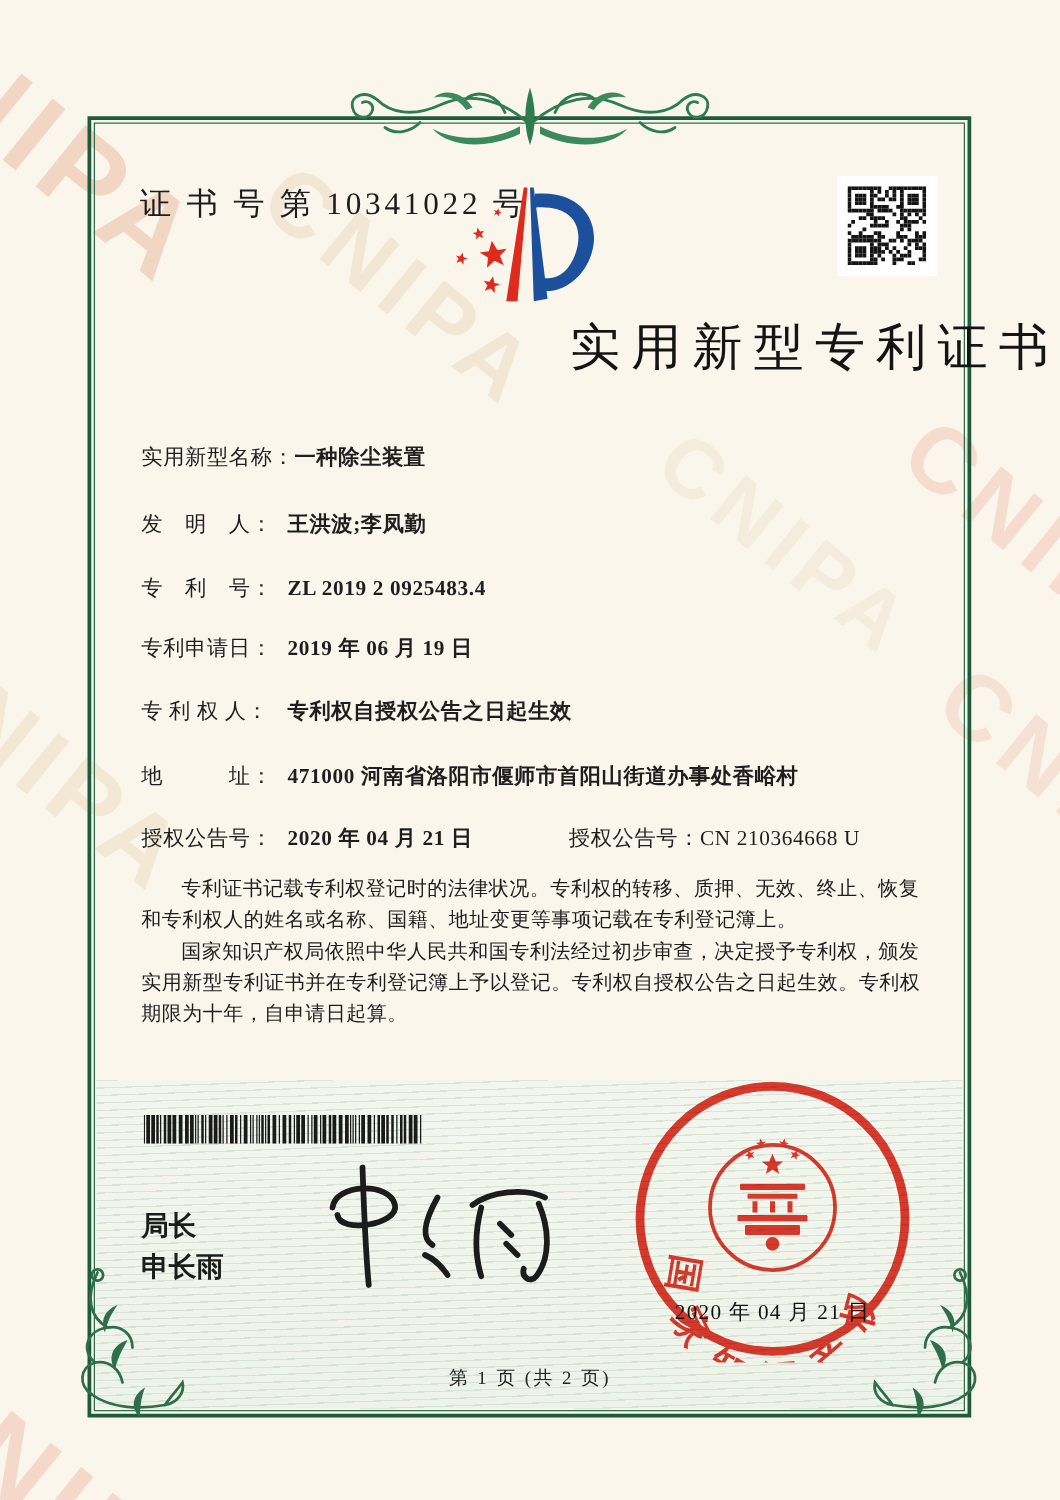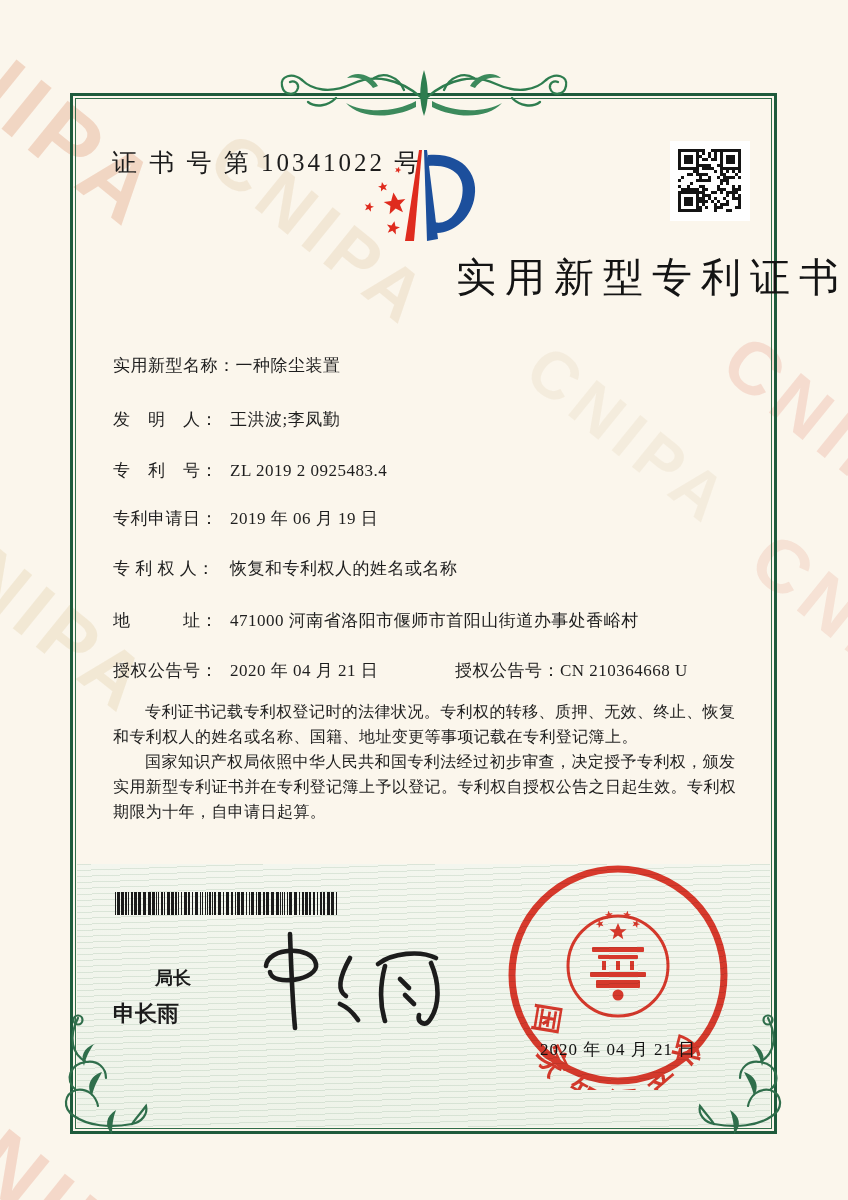--- a/index.html
+++ b/index.html
@@ -35,32 +35,32 @@
   
   .cert-no{position:absolute;left:112px;top:146px;font-size:25px;letter-spacing:3px;color:#1c1c1c;z-index:2;}
   .logo{position:absolute;left:352px;top:138px;z-index:2;}
   .qr-wrap{position:absolute;left:670px;top:141px;width:80px;height:80px;background:#fff;z-index:2;}
   .qr-wrap svg{position:absolute;left:8px;top:8px;}
   .title{position:absolute;left:0;right:0;top:250px;text-align:right;font-size:40px;font-weight:400;
          letter-spacing:9px;color:#141414;z-index:2;}
 
   .frow{position:absolute;left:113px;width:624px;font-size:17px;color:#1e1e1e;letter-spacing:.5px;z-index:2;white-space:nowrap;}
   .flabel{display:inline-block;min-width:117px;white-space:pre;}
-  .fvalue{white-space:pre;}
+  .fvalue{white-space:pre;font-weight:bold;}
   .grant-right{position:absolute;left:342px;top:0;white-space:nowrap;}
 
   .body-text{position:absolute;left:113px;top:699px;width:624px;font-size:16px;line-height:25px;
              color:#1d1d1d;letter-spacing:.4px;z-index:2;}
   .body-text p{margin:0;text-indent:2em;}
 
   .barcode{position:absolute;left:115px;top:892px;width:222px;height:23px;display:flex;align-items:stretch;z-index:2;overflow:hidden;}
   .barcode span{display:block;background:#1a1a1a;flex:none;}
 
   .signer-title{position:absolute;left:113px;top:966px;font-family:"Liberation Sans","DejaVu Sans",sans-serif;
-                font-weight:700;font-size:18px;color:#1c1c1c;z-index:2;margin-left:42px;}
+                font-weight:700;font-size:22px;color:#1c1c1c;z-index:2;}
   .signer-name{position:absolute;left:113px;top:999px;font-family:"Liberation Sans","DejaVu Sans",sans-serif;
                font-weight:700;font-size:22px;color:#1c1c1c;z-index:2;}
   .signature{position:absolute;left:232px;top:922px;z-index:3;}
 
   .seal{position:absolute;left:503px;top:860px;width:230px;height:230px;z-index:2;mix-blend-mode:multiply;opacity:.95;}
   .seal-date{position:absolute;left:510px;top:1038px;width:216px;text-align:center;font-size:17px;
              letter-spacing:1px;color:#111;z-index:3;}
 
   .page-info{position:absolute;left:0;right:0;top:1093px;text-align:center;font-size:15px;color:#222;
              letter-spacing:2px;z-index:3;}
@@ -395,21 +395,21 @@
   <div class="frow" style="top:408px">
     <span class="flabel">发　明　人：</span><span class="fvalue">王洪波;李凤勤</span>
   </div>
   <div class="frow" style="top:459px">
     <span class="flabel">专　利　号：</span><span class="fvalue">ZL 2019 2 0925483.4</span>
   </div>
   <div class="frow" style="top:507px">
     <span class="flabel">专利申请日：</span><span class="fvalue">2019 年 06 月 19 日</span>
   </div>
   <div class="frow" style="top:557px">
-    <span class="flabel">专 利 权 人：</span><span class="fvalue">恢复和专利权人的姓名或名称</span>
+    <span class="flabel">专 利 权 人：</span><span class="fvalue">专利权自授权公告之日起生效</span>
   </div>
   <div class="frow" style="top:609px">
     <span class="flabel">地　　　址：</span><span class="fvalue">471000 河南省洛阳市偃师市首阳山街道办事处香峪村</span>
   </div>
   <div class="frow" style="top:659px">
     <span class="flabel">授权公告号：</span><span class="fvalue">2020 年 04 月 21 日</span>
     <span class="grant-right"><span>授权公告号：</span><span>CN 210364668 U</span></span>
   </div>
 
   <div class="body-text">
@@ -518,14 +518,15 @@
       <rect x="99" y="101" width="4" height="9"></rect>
       <rect x="113" y="101" width="4" height="9"></rect>
       <rect x="127" y="101" width="4" height="9"></rect>
       <rect x="87" y="112" width="56" height="5" rx="1"></rect>
       <rect x="93" y="120" width="44" height="8" rx="1"></rect>
       <circle cx="115" cy="135" r="5.5"></circle>
     </g>
   </svg>
   <div class="seal-date">2020 年 04 月 21 日</div>
 
+  <div class="page-info">第 1 页 (共 2 页)</div>
 
 </div>
 
 </body></html>

